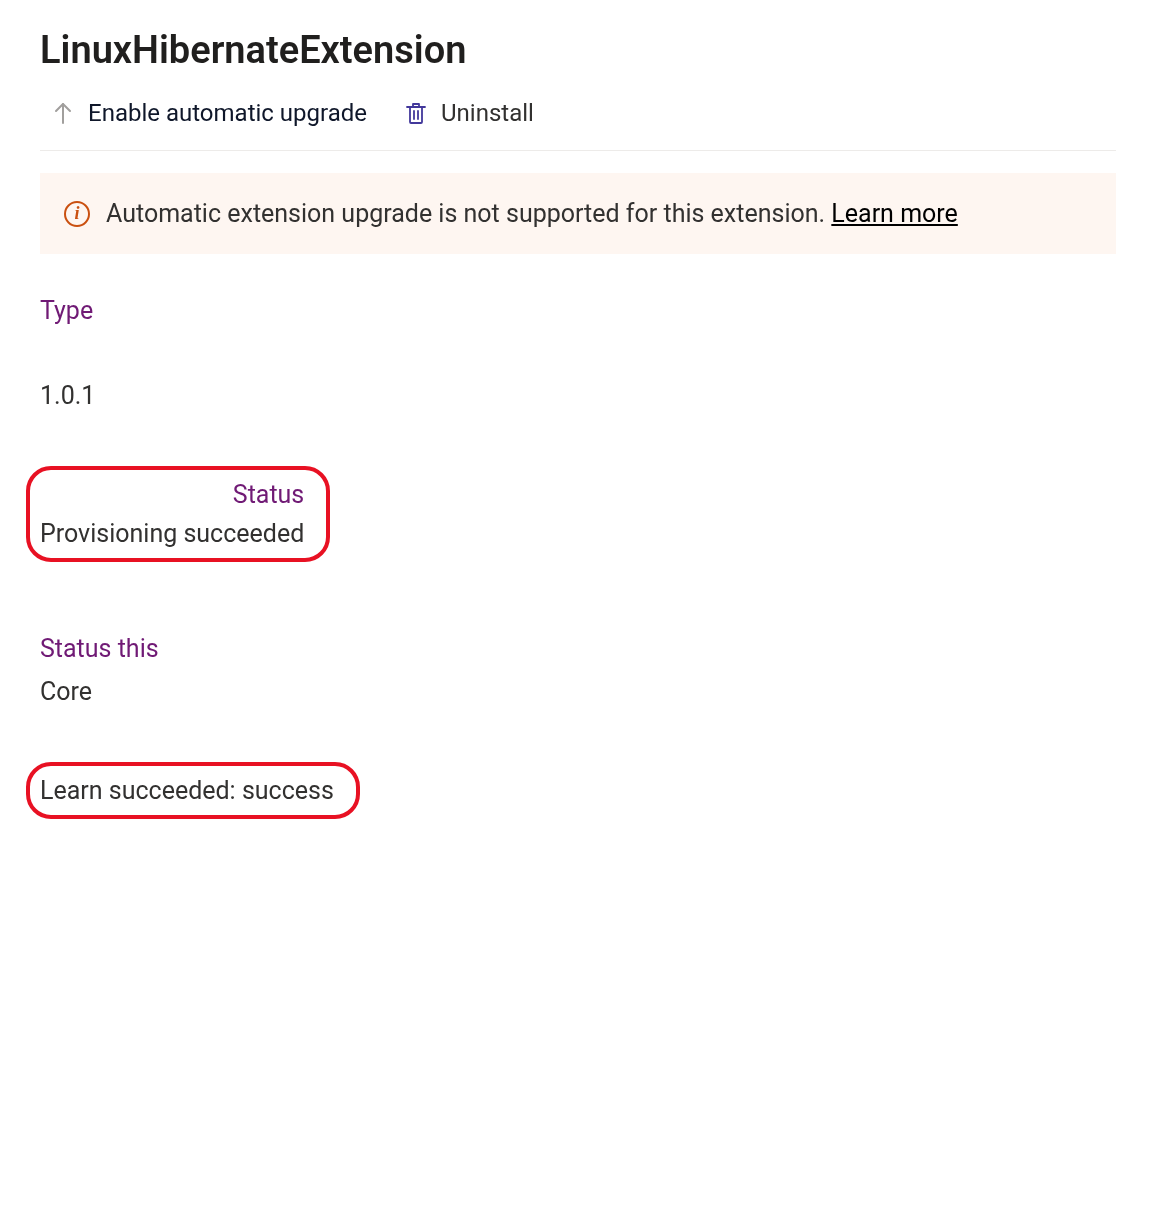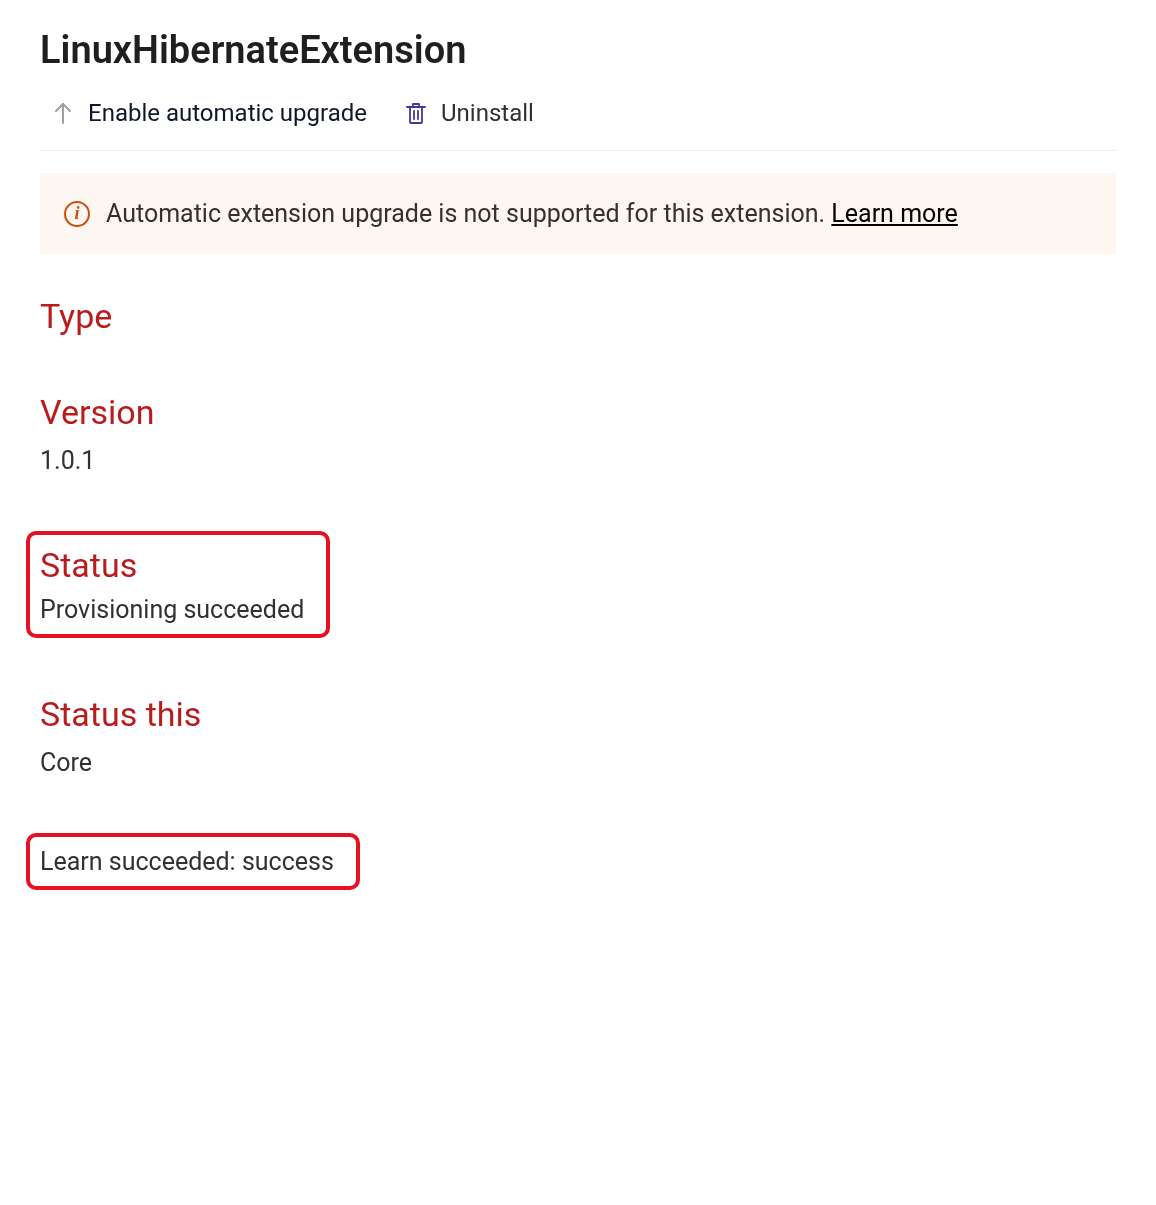--- a/index.html
+++ b/index.html
@@ -79,35 +79,36 @@
     color: #323130;
   }
   .banner-text a {
     color: #000000;
     text-decoration: underline;
   }
   .field {
     margin-bottom: 56px;
   }
   .field-label {
-    font-size: 34px;
-    color: #b91c1c;
+    font-size: 25px;
+    color: #701a75;
     margin-bottom: 14px;
   }
   .field-value {
     font-size: 25px;
     color: #323130;
   }
   .highlight {
     border: 4px solid #e81123;
-    border-radius: 10px;
+    border-radius: 25px;
     padding: 10px 22px 10px 10px;
     display: inline-block;
     margin-left: -14px;
-    margin-bottom: 56px;
+    margin-bottom: 72px;
+    text-align: right;
   }
   .highlight .field-label { margin-bottom: 10px; }
   .highlight .field { margin-bottom: 0; }
 </style>
 </head>
 <body>
 
 <div class="page">
 
   <h1 class="page-title">LinuxHibernateExtension</h1>
@@ -141,21 +142,20 @@
     <span class="banner-text">
       <span>Automatic extension upgrade is not supported for this extension. </span><a href="#">Learn more</a>
     </span>
   </div>
 
   <div class="field">
     <div class="field-label">Type</div>
   </div>
 
   <div class="field">
-    <div class="field-label">Version</div>
     <div class="field-value">1.0.1</div>
   </div>
 
   <div class="highlight">
     <div class="field">
       <div class="field-label">Status</div>
       <div class="field-value">Provisioning succeeded</div>
     </div>
   </div>
 

